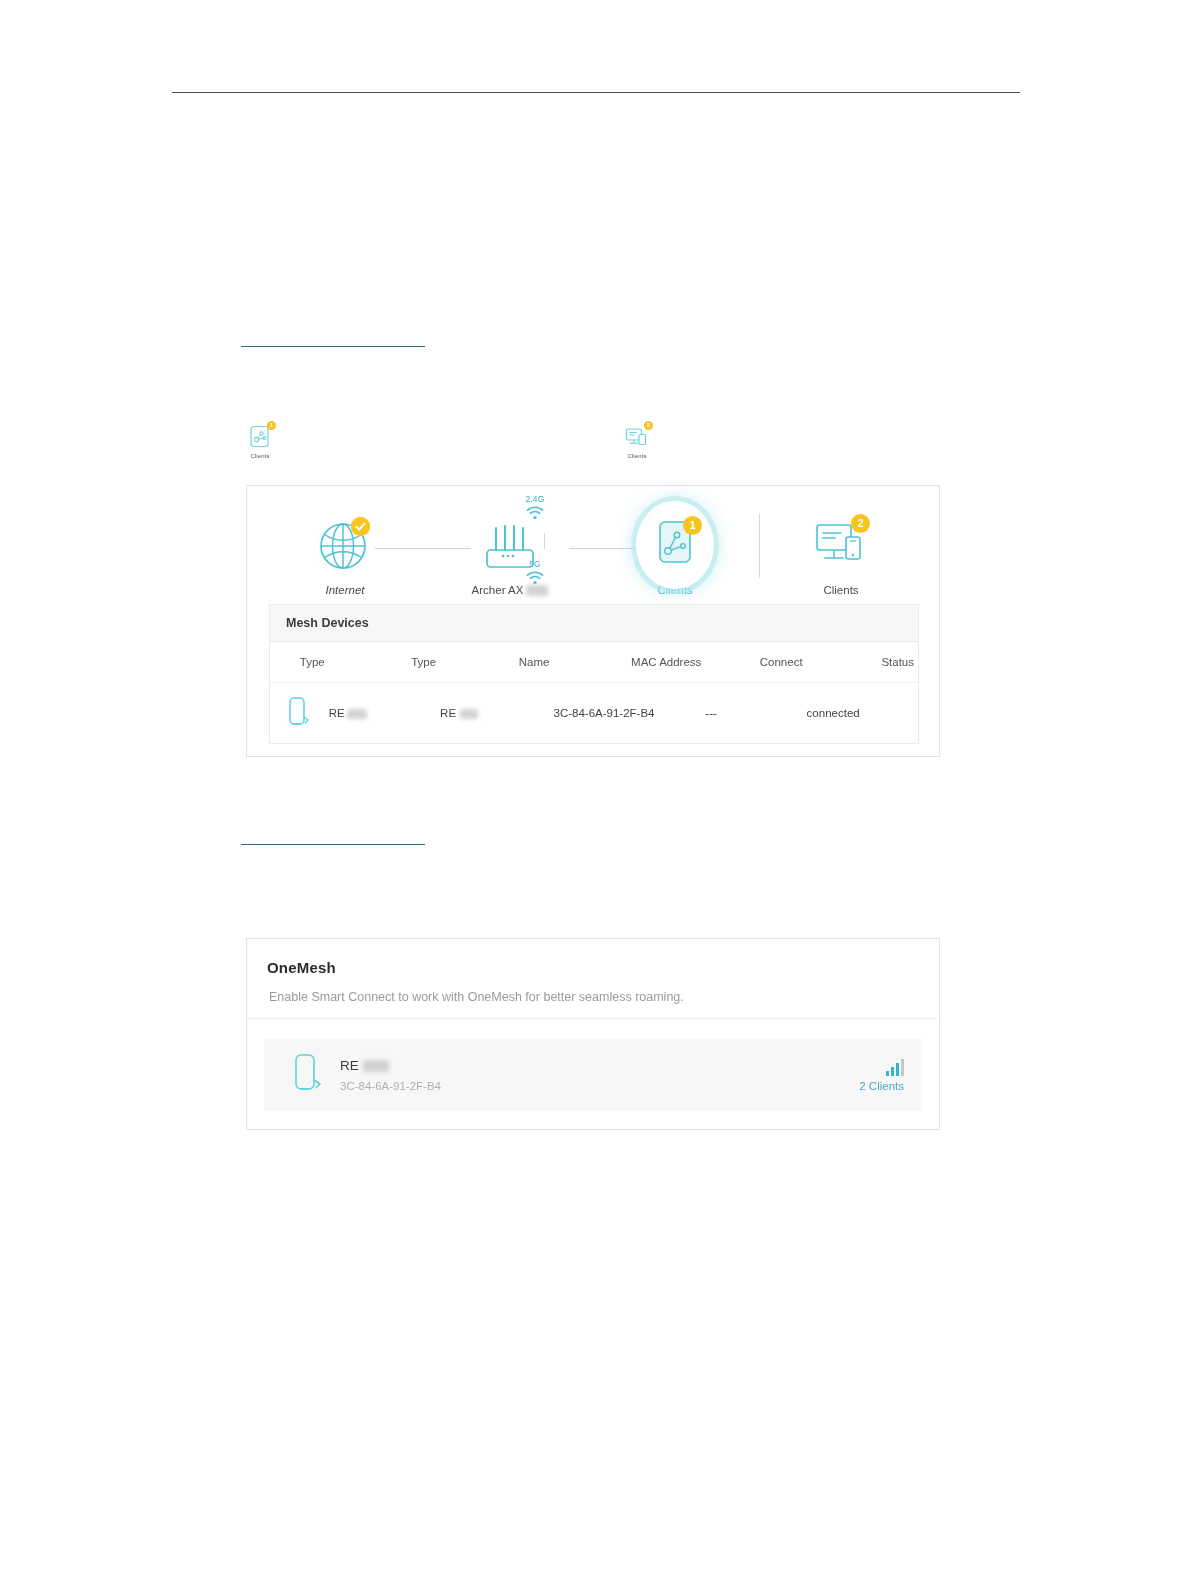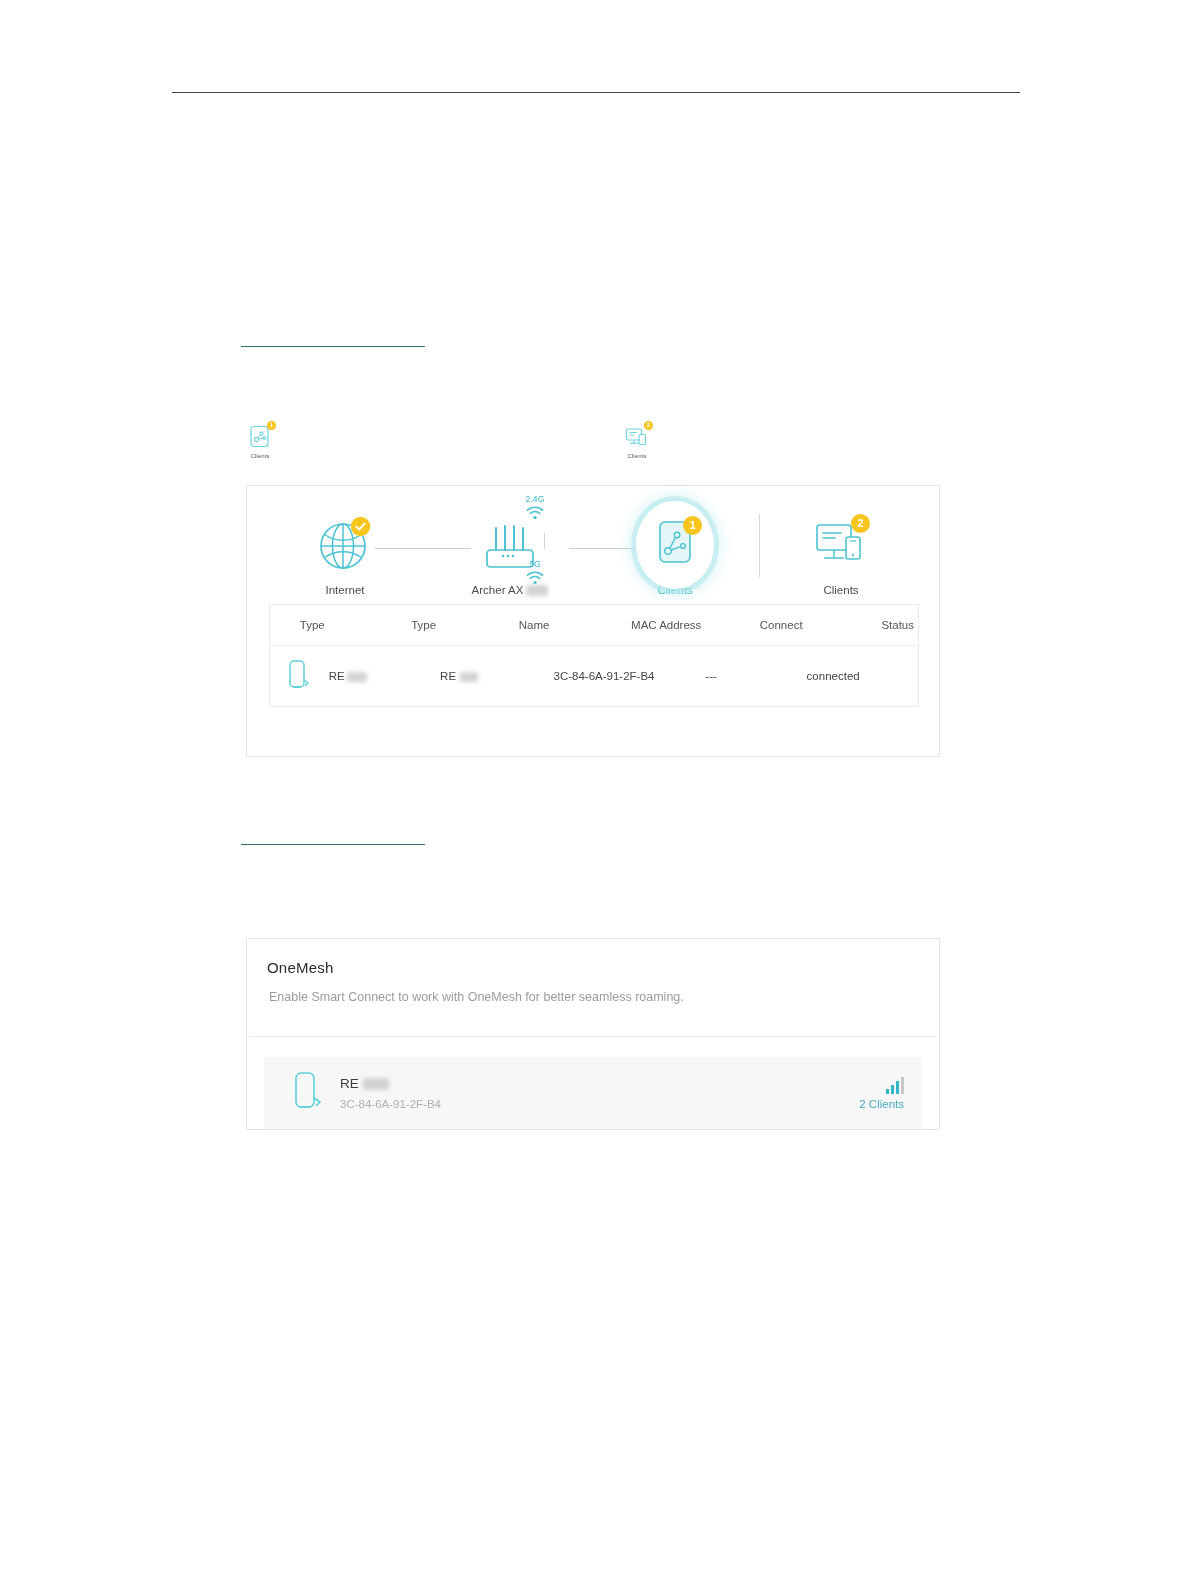--- a/index.html
+++ b/index.html
@@ -247,29 +247,29 @@
 
   
   #onemesh-card {
     left: 246px;
     top: 938px;
     width: 694px;
     height: 192px;
   }
   .om-title {
     font-size: 15px;
-    font-weight: normal;
+    font-weight: bold;
     color: #2b2b2b;
     padding: 20px 20px 0 20px;
     letter-spacing: .2px;
   }
   .om-sub {
     font-size: 12.5px;
     color: #9b9b9b;
-    padding: 14px 20px 32px 20px;
+    padding: 14px 20px 14px 20px;
     border-bottom: 1px solid #ececec;
     margin: 0 2px;
   }
   .om-device {
     position: relative;
     margin: 20px 17px 0 17px;
     background: #f7f7f7;
     height: 72px;
     display: flex;
     align-items: center;
@@ -353,21 +353,21 @@
       <div class="band">
         <div class="band-label">5G</div>
         <svg width="20" height="16" viewBox="0 0 20 16">
           <path d="M2.5 5.2 A11 11 0 0 1 17.5 5.2" fill="none" stroke="#4cc3d2" stroke-width="1.7" stroke-linecap="round"></path>
           <path d="M5.3 8.3 A7.2 7.2 0 0 1 14.7 8.3" fill="none" stroke="#4cc3d2" stroke-width="1.7" stroke-linecap="round"></path>
           <circle cx="10" cy="12.6" r="1.7" fill="#4cc3d2"></circle>
         </svg>
       </div>
     </div>
 
-    <div class="node" style="left:28px; top:26px;">
+    <div class="node" style="left:28px; top:26px;font-style:italic;">
       <div class="node-icon">
         <svg width="58" height="58" viewBox="0 0 58 58">
           <circle cx="27" cy="30" r="22" fill="none" stroke="#4cc3d2" stroke-width="1.7"></circle>
           <ellipse cx="27" cy="30" rx="10.5" ry="22" fill="none" stroke="#4cc3d2" stroke-width="1.5"></ellipse>
           <line x1="27" y1="8" x2="27" y2="52" stroke="#4cc3d2" stroke-width="1.5"></line>
           <line x1="5" y1="30" x2="49" y2="30" stroke="#4cc3d2" stroke-width="1.5"></line>
           <path d="M8.6 18.5 A32 32 0 0 0 45.4 18.5" fill="none" stroke="#4cc3d2" stroke-width="1.4"></path>
           <path d="M8.6 41.5 A32 32 0 0 1 45.4 41.5" fill="none" stroke="#4cc3d2" stroke-width="1.4"></path>
         </svg>
         <span class="badge" style="right:12px; top:5px;">
@@ -426,20 +426,21 @@
           <line x1="40" y1="24" x2="46" y2="24" stroke="#4cc3d2" stroke-width="1.2"></line>
           <circle cx="43" cy="38" r="1.2" fill="#4cc3d2"></circle>
         </svg>
         <span class="badge" style="right:8px; top:2px;">2</span>
       </div>
       <div class="node-label">Clients</div>
     </div>
   </div>
 
   <div id="mesh-table">
+    <div class="mesh-head">Mesh Devices</div>
     <table class="mesh">
       <thead>
         <tr>
           <th class="col-ico">Type</th>
           <th class="col-type">Type</th>
           <th class="col-name">Name</th>
           <th class="col-mac">MAC Address</th>
           <th class="col-loc">Connect</th>
           <th class="col-stat">Status</th>
         </tr>

